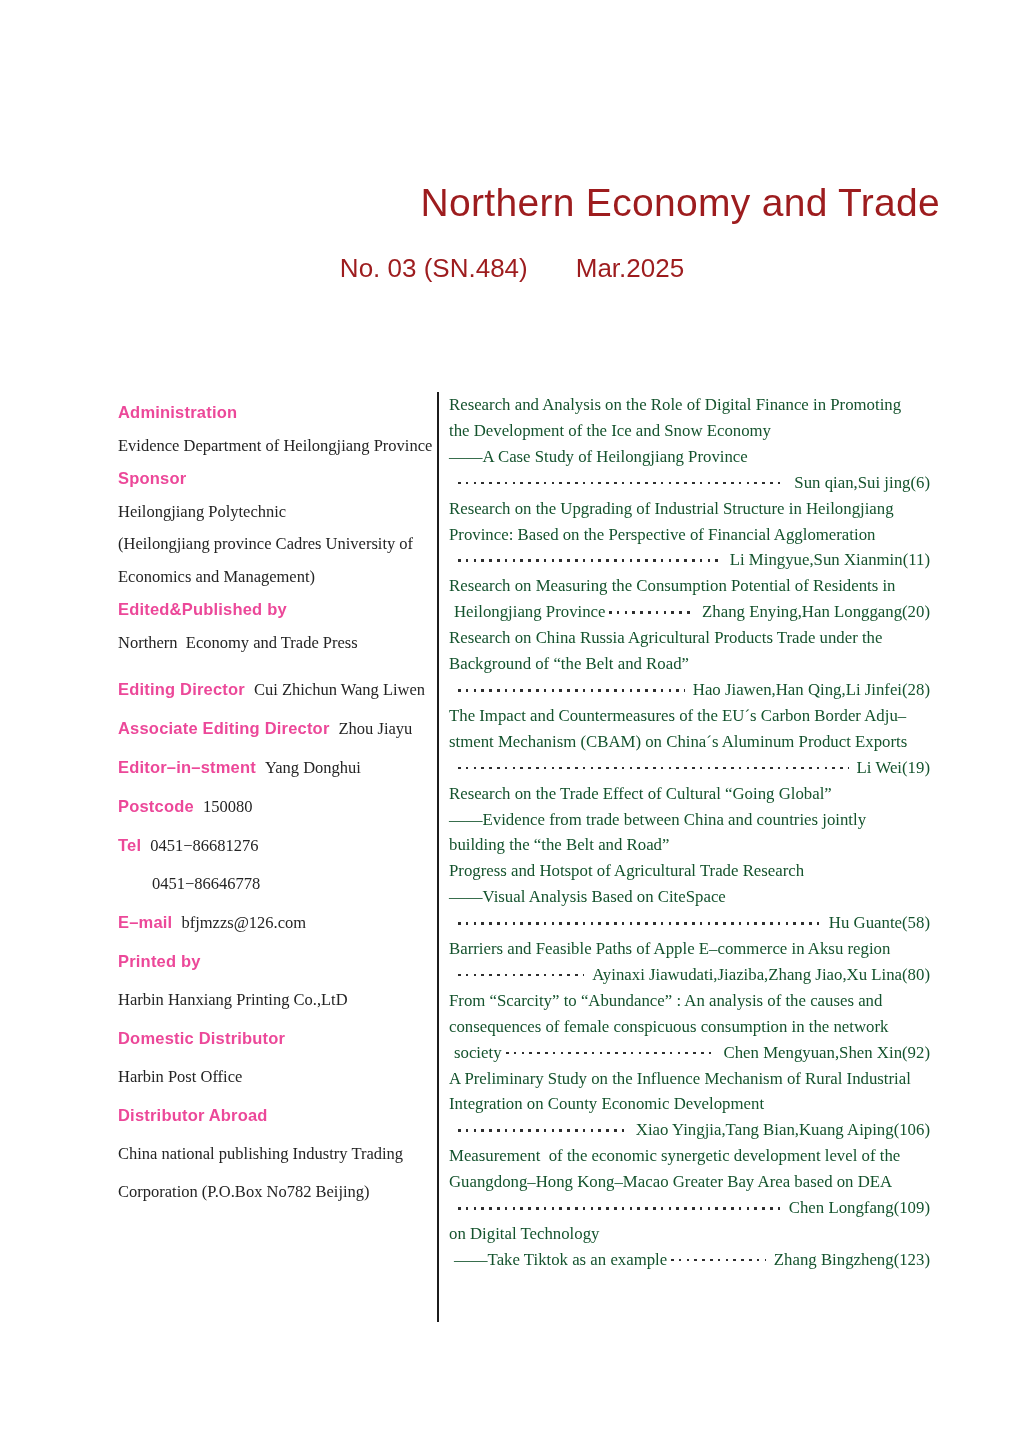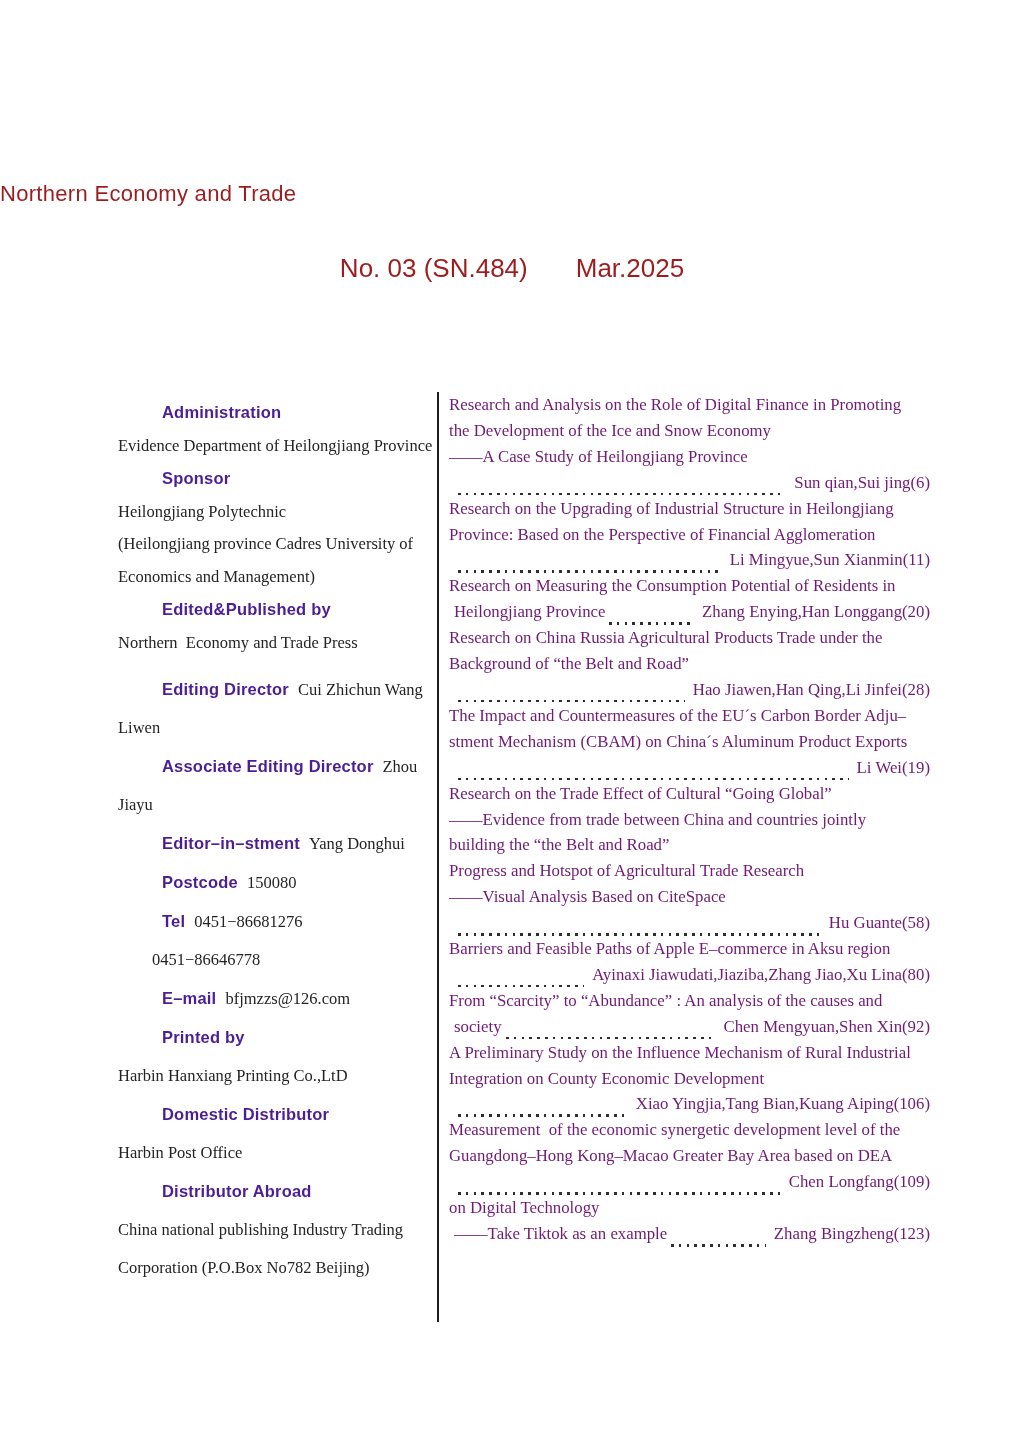--- a/index.html
+++ b/index.html
@@ -3,52 +3,52 @@
 <meta charset="utf-8">
 <style>
   html,body { margin:0; padding:0; }
   body {
     width:1024px; height:1436px; background:#ffffff; position:relative;
     font-family:"Liberation Serif", serif; color:#242424;
     -webkit-font-smoothing:antialiased;
   }
   
   .journal-title {
-    position:absolute; top:181px; left:0; width:940px; text-align:left;
-    font-family:"Liberation Sans", sans-serif; font-size:22px; font-weight:400;
+    position:absolute; top:181px; left:0; width:940px; text-align:right;
+    font-family:"Liberation Sans", sans-serif; font-size:39px; font-weight:400;
     color:#9d1c1e; letter-spacing:0.3px;
   }
   .issue-line {
     position:absolute; top:253px; left:0; width:1024px; text-align:center;
     font-family:"Liberation Sans", sans-serif; font-size:26px; font-weight:400;
     color:#9d1c1e;
   }
   .issue-line .date { margin-left:48px; }
 
   
   .masthead { position:absolute; left:118px; top:396px; width:320px; font-size:16.5px; }
   .mh-item  { }
   .mh-top   { line-height:32.5px; }
   .mh-low   { line-height:38px; }
   .mh-gap   { margin-top:11px; }
   .mh-indent{ padding-left:34px; }
   .mh-h {
     font-family:"Liberation Sans", sans-serif; font-weight:bold;
-    color:#4c1d95; font-size:16.5px; letter-spacing:0.2px;margin-left:44px;
+    color:#ec4899; font-size:16.5px; letter-spacing:0.2px;
   }
   .mh-v { margin-left:9px; }
 
   
   .col-divider { position:absolute; left:437px; top:392px; width:2px; height:930px; background:#1c1c1c; }
 
   
-  .toc { position:absolute; left:449px; top:392px; width:481px; font-size:16.8px; color:#701a75; }
+  .toc { position:absolute; left:449px; top:392px; width:481px; font-size:16.8px; color:#14532d; }
   .a-line { line-height:25.9px; white-space:nowrap; }
   .a-line:empty { display:none; }
-  .a-dotline { display:flex; align-items:flex-end; line-height:25.9px; padding-left:5px; }
+  .a-dotline { display:flex; align-items:center; line-height:25.9px; padding-left:5px; }
   .a-tail { white-space:nowrap; }
   .a-tail:empty { display:none; }
   .a-dots { flex:1 1 auto; min-width:26px; position:relative; height:4px; margin:0 8px 0 4px; }
   .a-dots::before {
     content:""; position:absolute; left:0; right:0; top:1px; height:2.6px;
     background:repeating-linear-gradient(to right, #2e2e2e 0 2.6px, transparent 2.6px 7.8px);
   }
   .a-author { white-space:nowrap; }
 </style>
 </head>
@@ -150,20 +150,21 @@
     <div class="article">
       <div class="a-line">Barriers and Feasible Paths of Apple E–commerce in Aksu region</div>
       <div class="a-dotline">
           <span class="a-dots"></span>
           <span class="a-author"><span>Ayinaxi Jiawudati,Jiaziba,Zhang Jiao,Xu Lina</span><span>(80)</span></span>
         </div>
     </div>
 
     <div class="article">
       <div class="a-line">From “Scarcity” to “Abundance” : An analysis of the causes and</div>
+      <div class="a-line">consequences of female conspicuous consumption in the network</div>
       <div class="a-dotline">
           <span class="a-tail">society</span>
           <span class="a-dots"></span>
           <span class="a-author"><span>Chen Mengyuan,Shen Xin</span><span>(92)</span></span>
         </div>
     </div>
 
     <div class="article">
       <div class="a-line">A Preliminary Study on the Influence Mechanism of Rural Industrial</div>
       <div class="a-line">Integration on County Economic Development</div>

